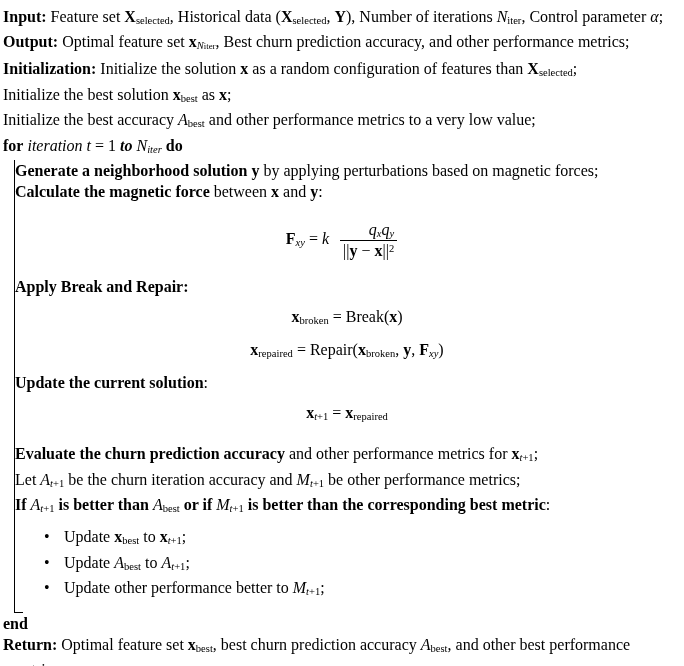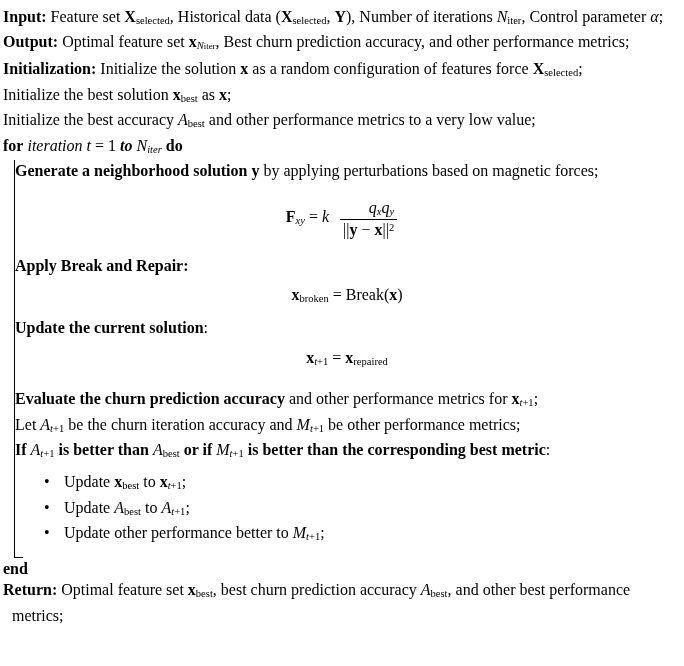--- a/index.html
+++ b/index.html
@@ -47,33 +47,35 @@
   .bullet-text{flex:1;}
 </style>
 </head>
 <body>
 
 <div class="page">
   <div class="algo">
     <div id="preamble">
         <div class="line hang"><span class="b">Input:</span><span class=""> Feature set </span><span class="b">X</span><span class="sub">selected</span><span class="">, Historical data (</span><span class="b">X</span><span class="sub">selected</span><span class="">, </span><span class="b">Y</span><span class="">), Number of iterations </span><span class="i">N</span><span class="sub">iter</span><span class="">, Control parameter </span><span class="i">α</span><span class="">;</span></div>
         <div class="line hang"><span class="b">Output:</span><span class=""> Optimal feature set </span><span class="b">x</span><span class="sub i">N</span><span class="subsub">iter</span><span class="">, Best churn prediction accuracy, and other performance metrics;</span></div>
-        <div class="line hang"><span class="b">Initialization:</span><span class=""> Initialize the solution </span><span class="b">x</span><span class=""> as a random configuration of features force </span><span class="b">X</span><span class="sub">selected</span><span class="">;</span></div>
+        <div class="line hang"><span class="b">Initialization:</span><span class=""> Initialize the solution </span><span class="b">x</span><span class=""> as a random configuration of features than </span><span class="b">X</span><span class="sub">selected</span><span class="">;</span></div>
         <div class="line hang"><span class="">Initialize the best solution </span><span class="b">x</span><span class="sub">best</span><span class=""> as </span><span class="b">x</span><span class="">;</span></div>
         <div class="line hang"><span class="">Initialize the best accuracy </span><span class="i">A</span><span class="sub">best</span><span class=""> and other performance metrics to a very low value;</span></div>
       </div>
     <div>
       <div id="for-head">
           <div class="line"><span class="b">for</span><span class=""> </span><span class="i">iteration t</span><span class=""> = 1 </span><span class="b i">to</span><span class=""> </span><span class="i">N</span><span class="sub i">iter</span><span class=""> </span><span class="b">do</span></div>
         </div>
       <div id="for-body" class="for-body">
           <div class="line"><span class="b">Generate a neighborhood solution </span><span class="b">y</span><span class=""> by applying perturbations based on magnetic forces;</span></div>
+          <div class="line"><span class="b">Calculate the magnetic force</span><span class=""> between </span><span class="b">x</span><span class=""> and </span><span class="b">y</span><span class="">:</span></div>
           <div class="formula eq-main"><span class="b">F</span><span class="sub i">xy</span><span class=""> = </span><span class="i">k</span><span class="frac"><span class="num"><span class="i">q</span><span class="sub i">x</span><span class="i">q</span><span class="sub i">y</span></span><span class="den"><span class="">||</span><span class="b">y</span><span class=""> − </span><span class="b">x</span><span class="">||</span><span class="sup">2</span></span></span></div>
           <div class="line"><span class="b">Apply Break and Repair:</span></div>
           <div class="formula"><span class="b">x</span><span class="sub">broken</span><span class=""> = Break(</span><span class="b">x</span><span class="">)</span></div>
+          <div class="formula"><span class="b">x</span><span class="sub">repaired</span><span class=""> = Repair(</span><span class="b">x</span><span class="sub">broken</span><span class="">, </span><span class="b">y</span><span class="">, </span><span class="b">F</span><span class="sub i">xy</span><span class="">)</span></div>
           <div class="line"><span class="b">Update the current solution</span><span class="">:</span></div>
           <div class="formula eq-last"><span class="b">x</span><span class="sub i">t</span><span class="sub">+1</span><span class=""> = </span><span class="b">x</span><span class="sub">repaired</span></div>
           <div class="line"><span class="b">Evaluate the churn prediction accuracy</span><span class=""> and other performance metrics for </span><span class="b">x</span><span class="sub i">t</span><span class="sub">+1</span><span class="">;</span></div>
           <div class="line"><span class="">Let </span><span class="i">A</span><span class="sub i">t</span><span class="sub">+1</span><span class=""> be the churn iteration accuracy and </span><span class="i">M</span><span class="sub i">t</span><span class="sub">+1</span><span class=""> be other performance metrics;</span></div>
           <div class="line"><span class="b">If </span><span class="i">A</span><span class="sub i">t</span><span class="sub">+1</span><span class="b"> is better than </span><span class="i">A</span><span class="sub">best</span><span class="b"> or if </span><span class="i">M</span><span class="sub i">t</span><span class="sub">+1</span><span class="b"> is better than the corresponding best metric</span><span class="">:</span></div>
           <div class="bullet-item">
             <span class="bullet">•</span>
             <span class="bullet-text"><span class="">Update </span><span class="b">x</span><span class="sub">best</span><span class=""> to </span><span class="b">x</span><span class="sub i">t</span><span class="sub">+1</span><span class="">;</span></span>
           </div>
           <div class="bullet-item">

